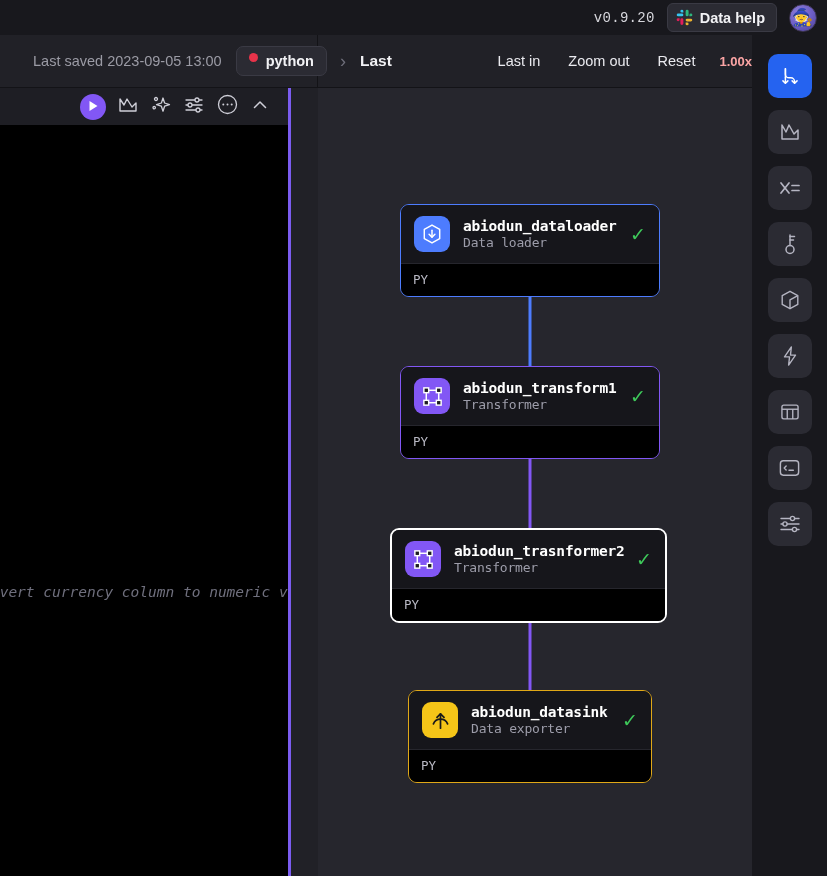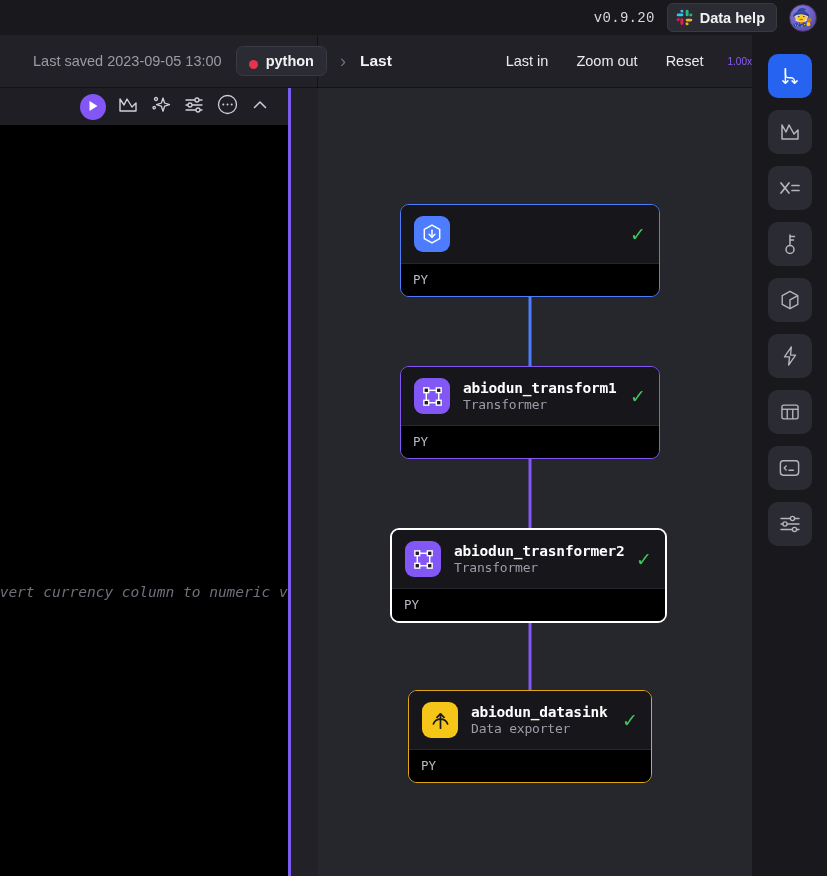--- a/index.html
+++ b/index.html
@@ -44,21 +44,21 @@
     background: #212127;
     border-bottom: 1px solid #131317;
   }
   .subbar-left {
     position: absolute; left: 0; top: 0; width: 318px; height: 52px;
     display: flex; align-items: center; gap: 14px; padding-left: 33px;
     border-right: 1px solid #131317;
   }
   .last-saved { font-size: 14.5px; color: #9b9ba5; white-space: nowrap; }
   .kernel-chip {
-    display: flex; align-items: flex-end; gap: 8px;
+    display: flex; align-items: flex-start; gap: 8px;
     background: #2b2b33; border: 1px solid #3a3a44; border-radius: 7px;
     padding: 6px 12px; cursor: pointer;
   }
   .kernel-dot { width: 9px; height: 9px; border-radius: 50%; background: #e8334a; }
   .kernel-name { font-size: 14.5px; font-weight: 700; color: #f2f2f5; }
 
   .subbar-mid {
     position: absolute; left: 318px; top: 0; height: 52px;
     display: flex; align-items: center; gap: 14px; padding-left: 22px;
   }
@@ -67,21 +67,21 @@
 
   .subbar-right {
     position: absolute; right: 75px; top: 0; height: 52px;
     display: flex; align-items: center; gap: 4px;
   }
   .zbtn {
     background: transparent; border: none; border-radius: 7px;
     padding: 7px 12px; font-size: 14.5px; color: #eaeaef;
     font-family: "Liberation Sans", sans-serif; cursor: pointer;
   }
-  .zoom-level { font-size: 10px; font-weight: 400; color: #8b5cf6; margin-left: 8px; }
+  .zoom-level { font-size: 13px; font-weight: 700; color: #fca5a5; margin-left: 8px; }
 
   
   .editor-panel {
     position: absolute; left: 0; top: 88px; width: 291px; height: 788px;
     background: #000000; overflow: hidden;
     border-right: 3px solid #7b5cf0;
   }
   .editor-toolbar {
     position: absolute; left: 0; top: 0; width: 288px; height: 37px;
     background: #1e1e24;
@@ -298,20 +298,24 @@
     <div id="node-layer">
         <div class="node" style="left: 82px; top: 116px; width: 260px; border: 1px solid rgb(77, 124, 254);">
           <div class="node-head">
             <div class="node-icon" style="background:#4d7cfe">
               <svg width="22" height="22" viewBox="0 0 24 24" fill="none" stroke="#ffffff" stroke-width="1.6" stroke-linejoin="round" stroke-linecap="round">
                 <path d="M12 2.3 L20.4 7 V17 L12 21.7 L3.6 17 V7 Z"></path>
                 <line x1="12" y1="8" x2="12" y2="15.3"></line>
                 <path d="M8.8 12.2 L12 15.4 L15.2 12.2"></path>
               </svg>
             </div>
+            <div class="node-texts">
+              <span class="node-title">abiodun_dataloader</span>
+              <span class="node-sub">Data loader</span>
+            </div>
             <span class="node-check">✓</span>
           </div>
           <div class="node-foot"><span class="py">PY</span></div>
         </div>
         <div class="node" style="left: 82px; top: 278px; width: 260px; border: 1px solid rgb(130, 87, 245);">
           <div class="node-head">
             <div class="node-icon" style="background:#8257f5">
               <svg width="23" height="23" viewBox="0 0 24 24" fill="none" stroke="#ffffff" stroke-width="1.5">
                 <rect x="5.5" y="5.5" width="13" height="13"></rect>
                 <rect x="3" y="3" width="5" height="5" fill="#1b1b21"></rect>

